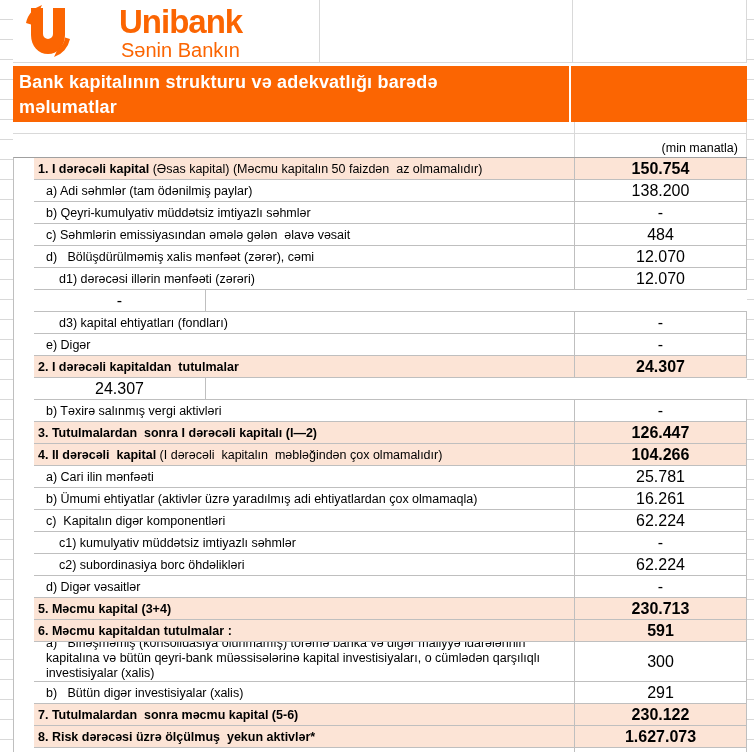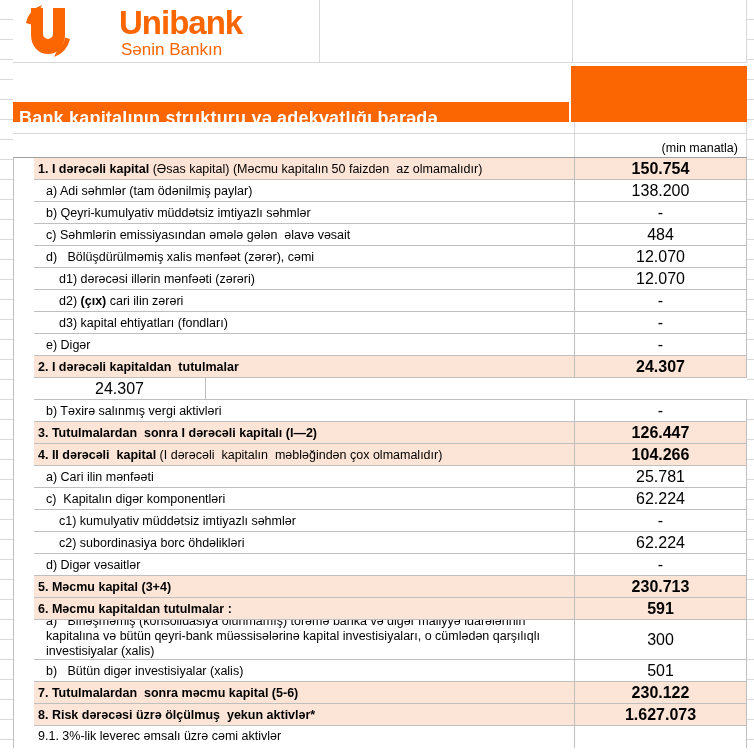--- a/index.html
+++ b/index.html
@@ -19,27 +19,27 @@
   .content { position:absolute; left:13px; top:0; width:734px; }
 
   
   .logo-row { display:flex; height:63px; background:#fff; border-bottom:1px solid var(--grid); }
   .logo-cell { width:307px; border-right:1px solid var(--grid); display:flex; align-items:center; padding:2px 0 0 6px;gap:36px; }
   .logo-mid  { width:253px; border-right:1px solid var(--grid); }
   .logo-end  { flex:1; border-right:1px solid var(--grid); }
   .logo-mark { width:58px; height:56px; flex:0 0 auto; }
   .logo-text { margin-left:6px; line-height:1; }
   .logo-word { font-size:33px; font-weight:bold; color:var(--orange); letter-spacing:-1px; }
-  .logo-tag  { font-size:17px; color:var(--orange); margin-top:2px; padding-left:2px; }
+  .logo-tag  { font-size:20px; color:var(--orange); margin-top:2px; padding-left:2px; }
 
   .strip { height:3px; background:#fff; }
 
   
   .band { display:flex; height:56px; }
-  .band-main { width:558px; background:var(--orange); border-right:2px solid #fff; padding:4px 0 0 6px;margin-top:36px; }
+  .band-main { width:558px; background:var(--orange); border-right:2px solid #fff; padding:4px 0 0 6px; }
   .band-side { flex:1; background:var(--orange); }
   .band-title { color:#fff; font-weight:bold; font-size:18px; line-height:1.38; letter-spacing:.2px; }
 
   
   .gap-row { display:flex; height:12px; border-bottom:1px solid var(--grid); }
   .gap-row .fill { flex:1; }
   .gap-row .vcol { width:173px; border-left:1px solid var(--grid); border-right:1px solid var(--grid); }
 
   
   .unit-row { display:flex; height:23px; }
@@ -158,23 +158,20 @@
   </div>
 
   <div class="row">
     <div class="lbl ind2">
             <span class="txt"><span class="pre">d1) dərəcəsi illərin mənfəəti (zərəri)</span><span class="b"></span><span class="rest"></span></span>
           </div>
     <div class="val">12.070</div>
   </div>
 
   <div class="row">
-    <div class="lbl ind2">
-            <span class="txt"><span class="pre">d2) </span><span class="b">(çıx)</span><span class="rest"> cari ilin zərəri</span></span>
-          </div>
     <div class="val">-</div>
   </div>
 
   <div class="row">
     <div class="lbl ind2">
             <span class="txt"><span class="pre">d3) kapital ehtiyatları (fondları)</span><span class="b"></span><span class="rest"></span></span>
           </div>
     <div class="val">-</div>
   </div>
 
@@ -217,20 +214,26 @@
     <div class="val">104.266</div>
   </div>
 
   <div class="row">
     <div class="lbl ind1">
             <span class="txt"><span class="pre">a) Cari ilin mənfəəti</span><span class="b"></span><span class="rest"></span></span>
           </div>
     <div class="val">25.781</div>
   </div>
 
+  <div class="row">
+    <div class="lbl ind1">
+            <span class="txt"><span class="pre">b) Ümumi ehtiyatlar (aktivlər üzrə yaradılmış adi ehtiyatlardan çox olmamaqla)</span><span class="b"></span><span class="rest"></span></span>
+          </div>
+    <div class="val">16.261</div>
+  </div>
 
   <div class="row">
     <div class="lbl ind1">
             <span class="txt"><span class="pre">c)  Kapitalın digər komponentləri</span><span class="b"></span><span class="rest"></span></span>
           </div>
     <div class="val">62.224</div>
   </div>
 
   <div class="row">
     <div class="lbl ind2">
@@ -273,21 +276,21 @@
 kapitalına və bütün qeyri-bank müəssisələrinə kapital investisiyaları, o cümlədən qarşılıqlı
 investisiyalar (xalis)</span><span class="b"></span><span class="rest"></span></span>
           </div>
     <div class="val">300</div>
   </div>
 
   <div class="row">
     <div class="lbl ind1">
             <span class="txt"><span class="pre">b)   Bütün digər investisiyalar (xalis)</span><span class="b"></span><span class="rest"></span></span>
           </div>
-    <div class="val">501</div>
+    <div class="val">291</div>
   </div>
 
   <div class="row hl">
     <div class="lbl ind0">
             <span class="txt"><span class="pre"></span><span class="b">7. Tutulmalardan  sonra məcmu kapital (5-6)</span><span class="rest"></span></span>
           </div>
     <div class="val">230.122</div>
   </div>
 
   <div class="row hl">

